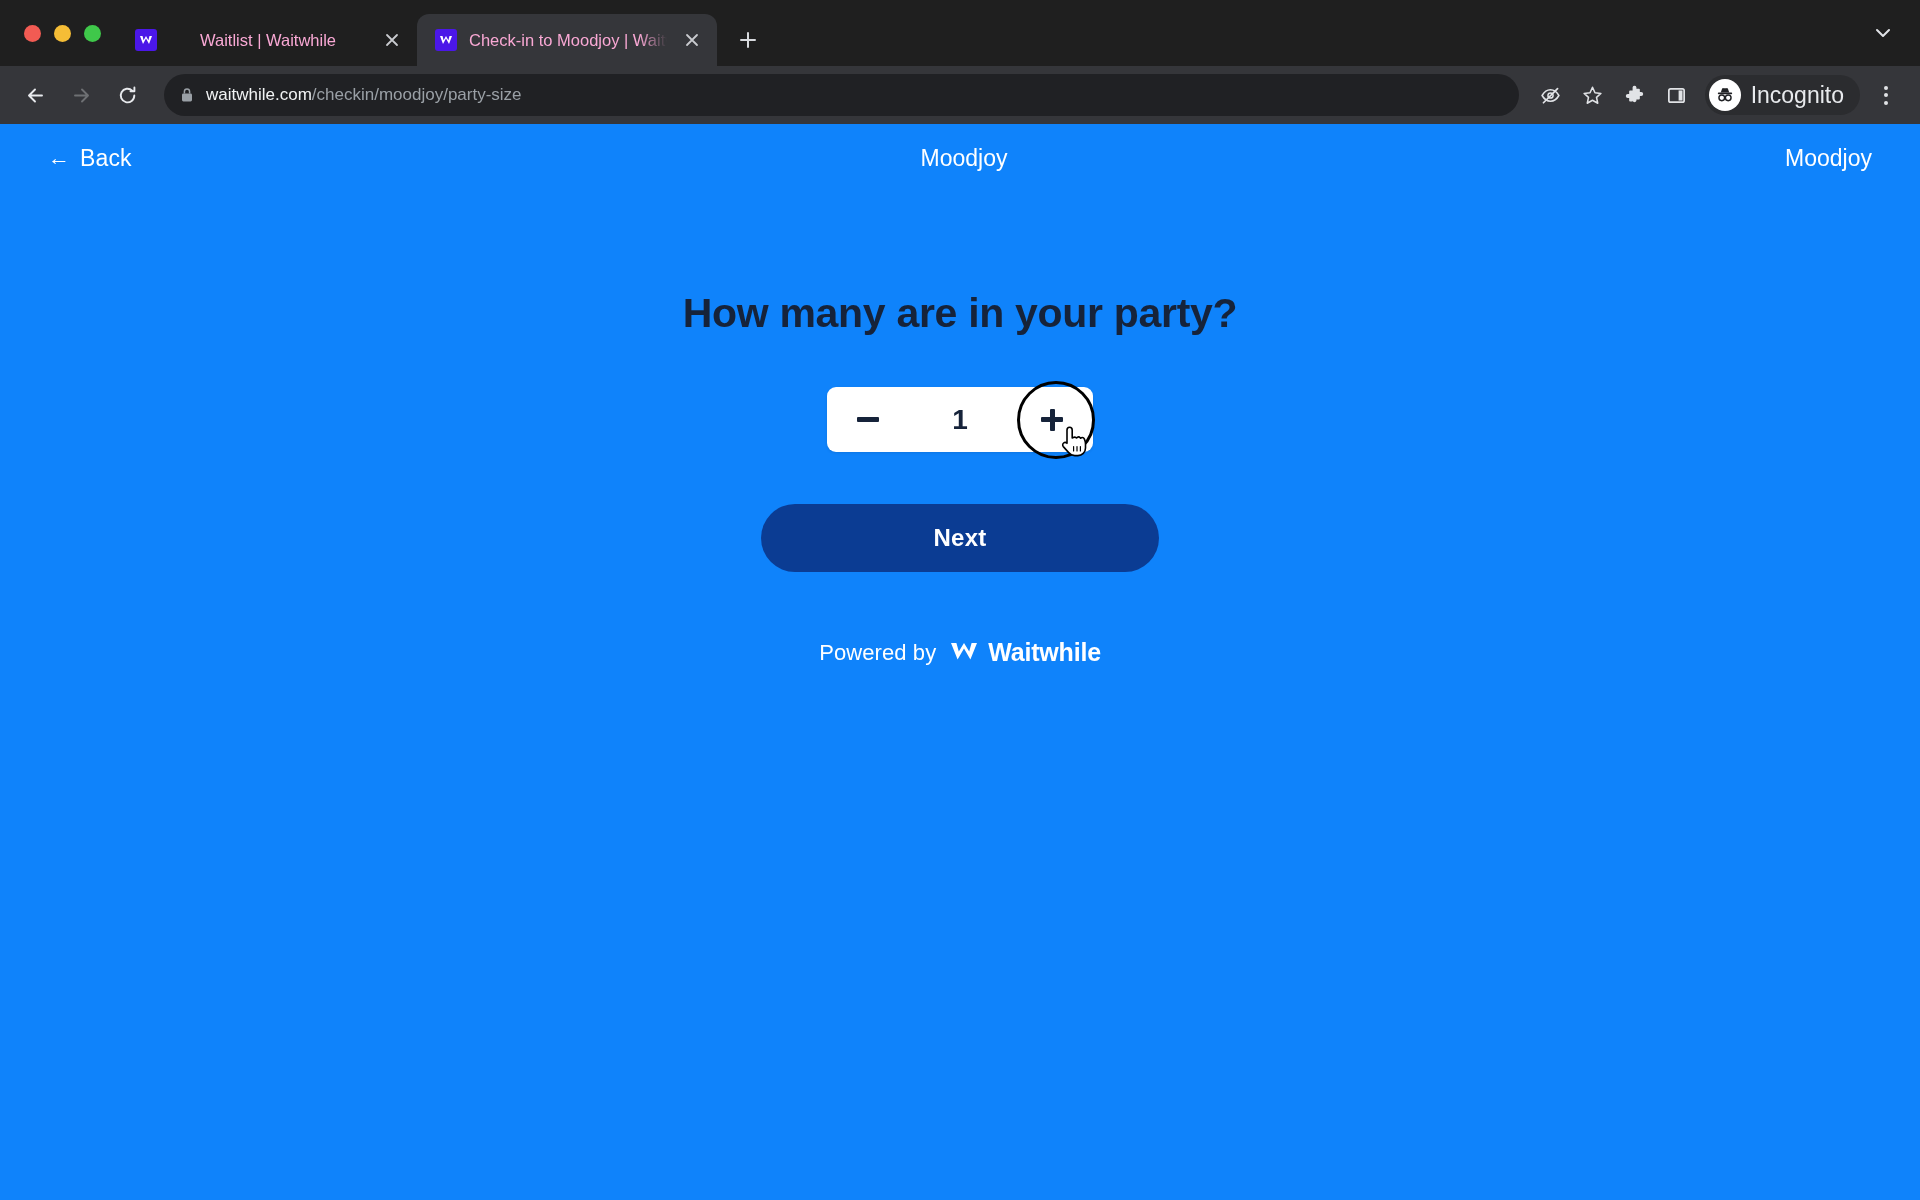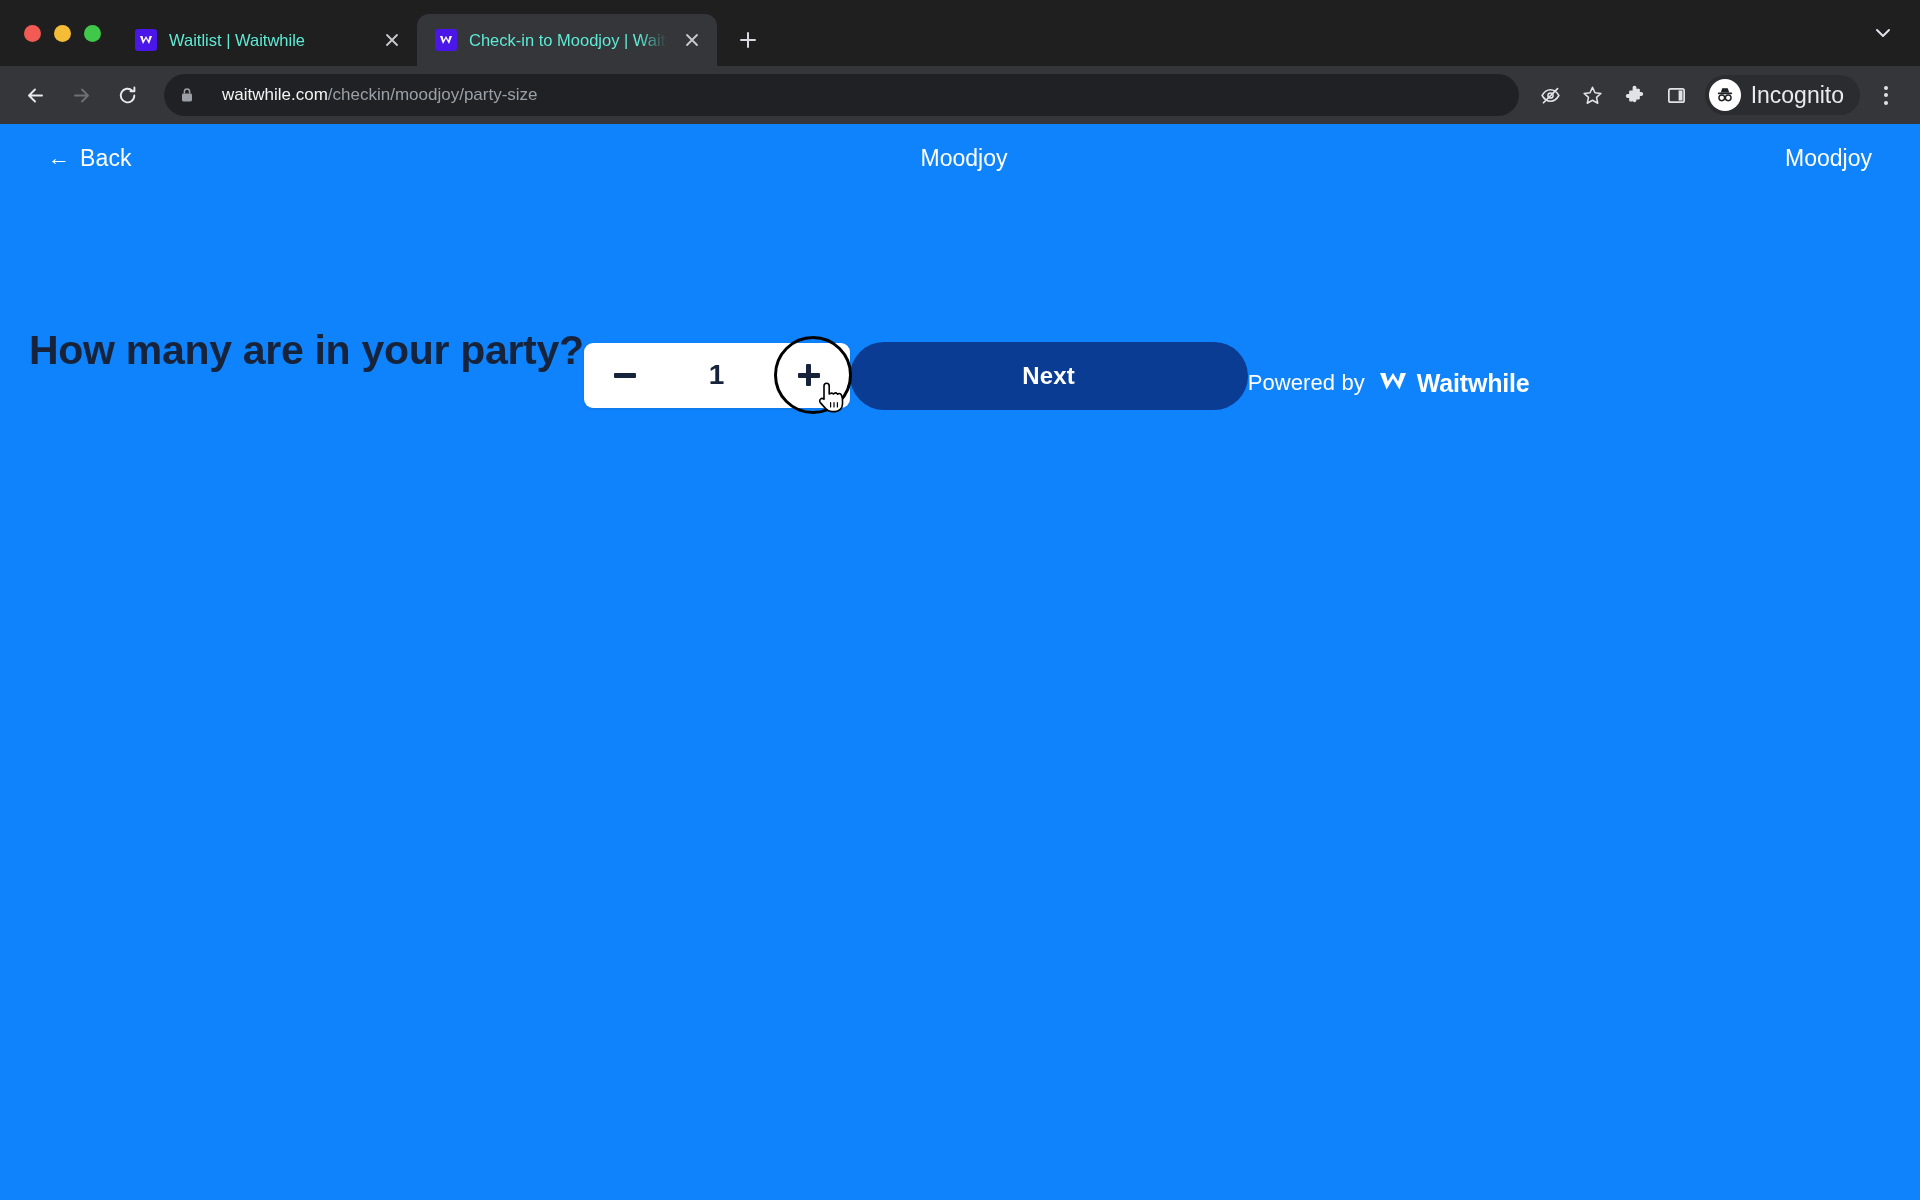--- a/index.html
+++ b/index.html
@@ -72,27 +72,28 @@
     background: #4b17e8;
     border-radius: 3px;
     flex: 0 0 auto;
     display: flex;
     align-items: center;
     justify-content: center;
   }
   .favicon svg { display: block; }
 
   .tab-title {
-    color: #5eead4;
+    color: #f9a8d4;
     font-size: 16.5px;
     white-space: nowrap;
     overflow: hidden;
     flex: 1 1 auto;
     -webkit-mask-image: linear-gradient(to right, #000 86%, transparent 100%);
             mask-image: linear-gradient(to right, #000 86%, transparent 100%);
+            text-align: center;
   }
 
   .tab-close {
     width: 26px; height: 26px;
     flex: 0 0 auto;
     display: flex; align-items: center; justify-content: center;
     color: #c9cbcf;
     border-radius: 50%;
   }
 
@@ -137,21 +138,21 @@
   .omnibox {
     flex: 1 1 auto;
     height: 42px;
     background: #202124;
     border-radius: 21px;
     display: flex;
     align-items: center;
     padding: 0 16px;
     margin-left: 12px;
     margin-right: 8px;
-    gap: 28px;
+    gap: 12px;
     min-width: 0;
   }
   .lock-icon { flex: 0 0 auto; display:flex; color:#9aa0a6; }
   .url-text {
     font-size: 17px;
     white-space: nowrap;
     overflow: hidden;
     text-overflow: ellipsis;
   }
   .url-domain { color: #f1f3f4; }
@@ -247,24 +248,23 @@
   }
   .hdr-cancel {
     margin-left: auto;
     color: #ffffff;
     font-size: 23px;
     font-weight: 500;
   }
 
   .page-main {
     display: flex;
-    flex-direction: row;
+    flex-direction: column;
     align-items: center;
     padding-top: 98px;
-    margin-left: 29px;
   }
 
   .question {
     color: #16233a;
     font-size: 41px;
     font-weight: 700;
     letter-spacing: -0.3px;
     text-align: center;
   }
 

